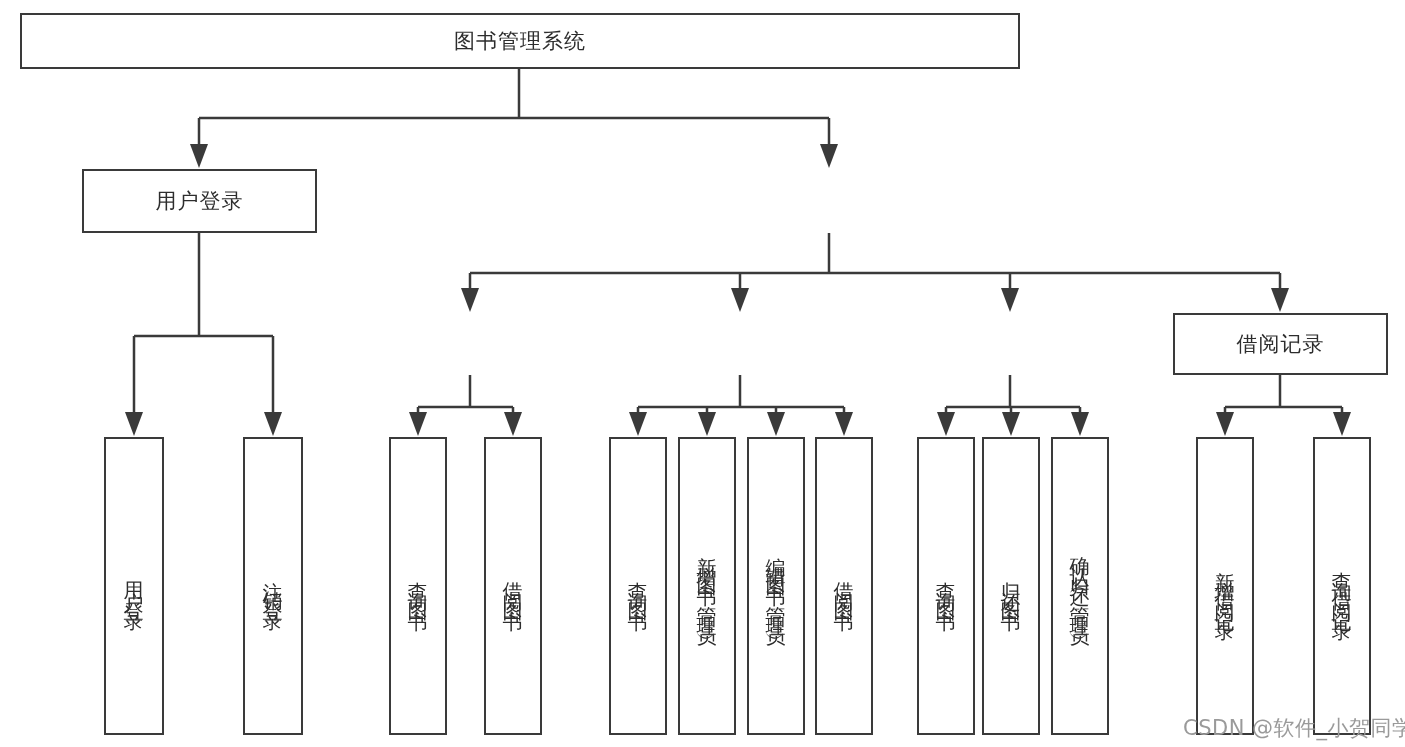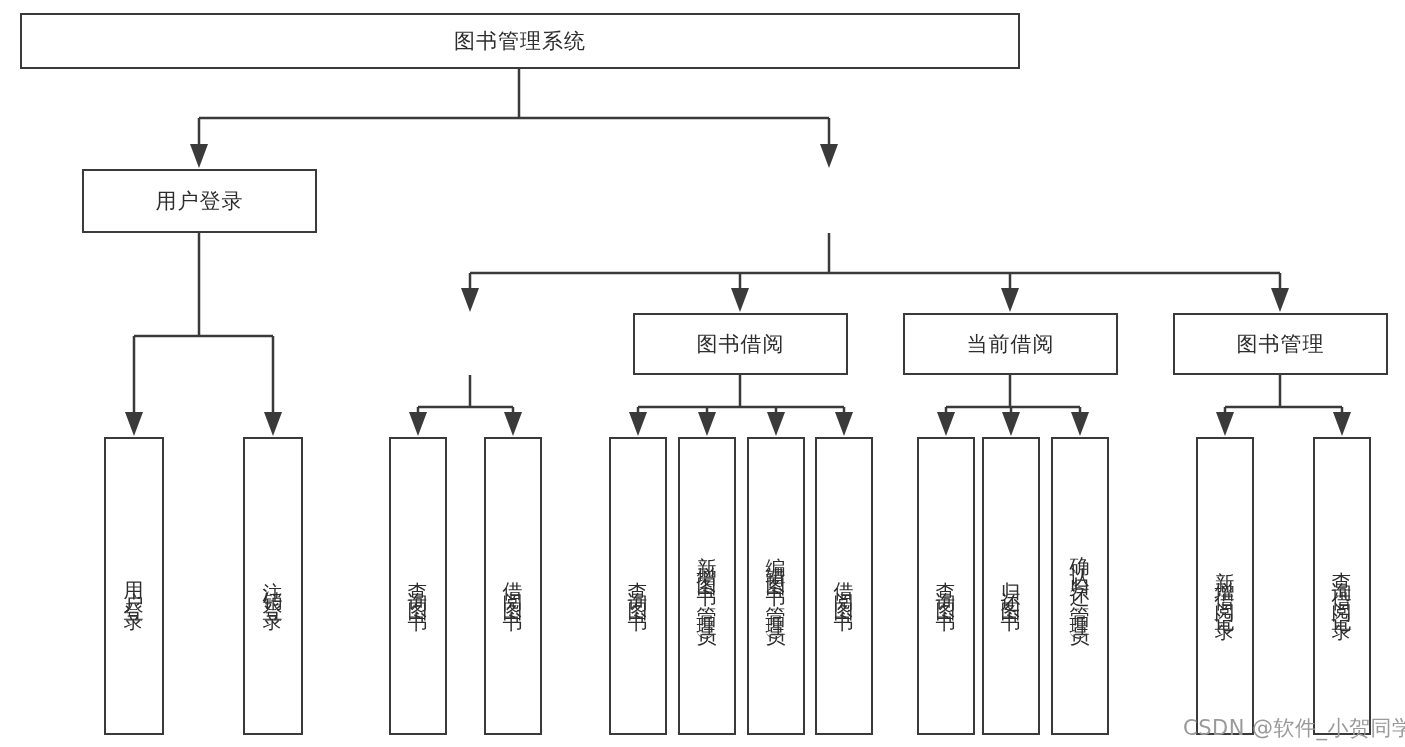--- a/index.html
+++ b/index.html
@@ -81,28 +81,22 @@
   </svg>
 
   <div class="node h root">
     <span>图书管理系统</span>
   </div>
 
   <div class="node h l2" style="left:82px;width:235px">
     <span>用户登录</span>
   </div>
 
-  <div class="node h l3" style="left:633px">
-    <span>图书借阅</span>
-  </div>
-  <div class="node h l3" style="left:903px">
-    <span>当前借阅</span>
-  </div>
   <div class="node h l3" style="left:1173px">
-    <span>图书管理</span>
+    <span>借阅记录</span>
   </div>
 
   <div class="node leaf" style="left:104px;width:60px">
     <span class="vtext">用户登录</span>
   </div>
   <div class="node leaf" style="left:243px;width:60px">
     <span class="vtext">注销登录</span>
   </div>
 
   <div class="node leaf" style="left:389px;width:58px">

